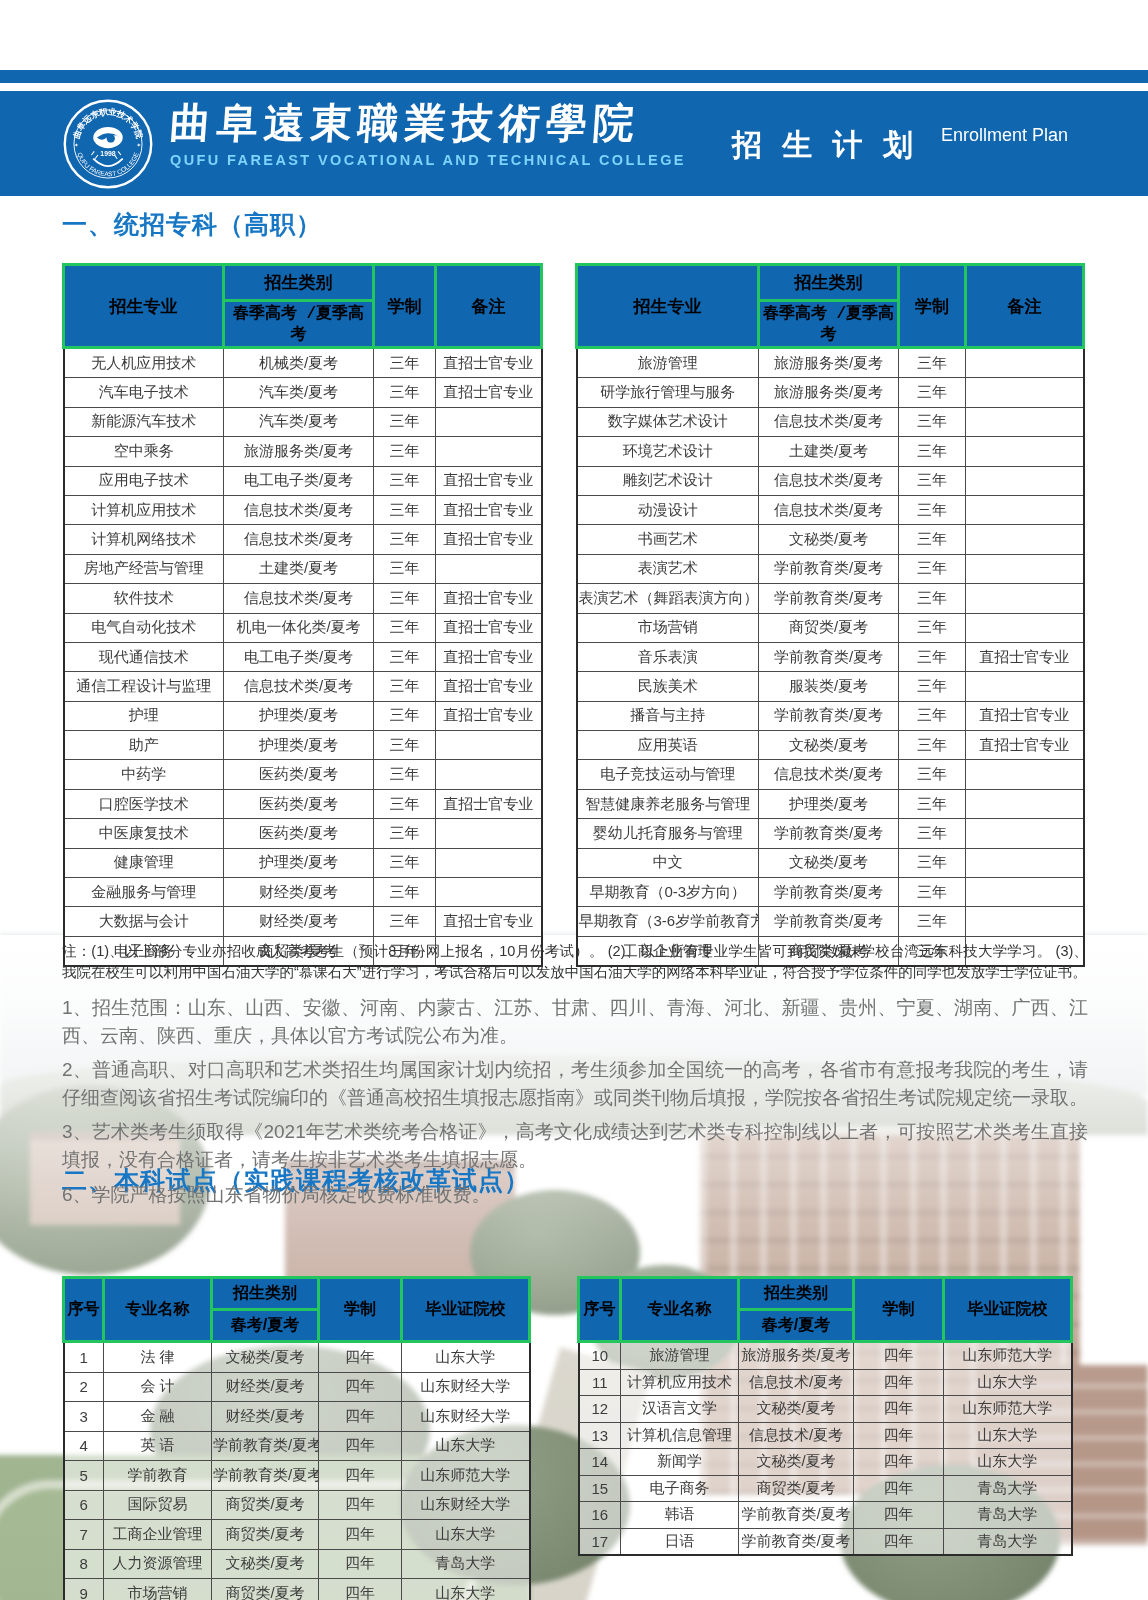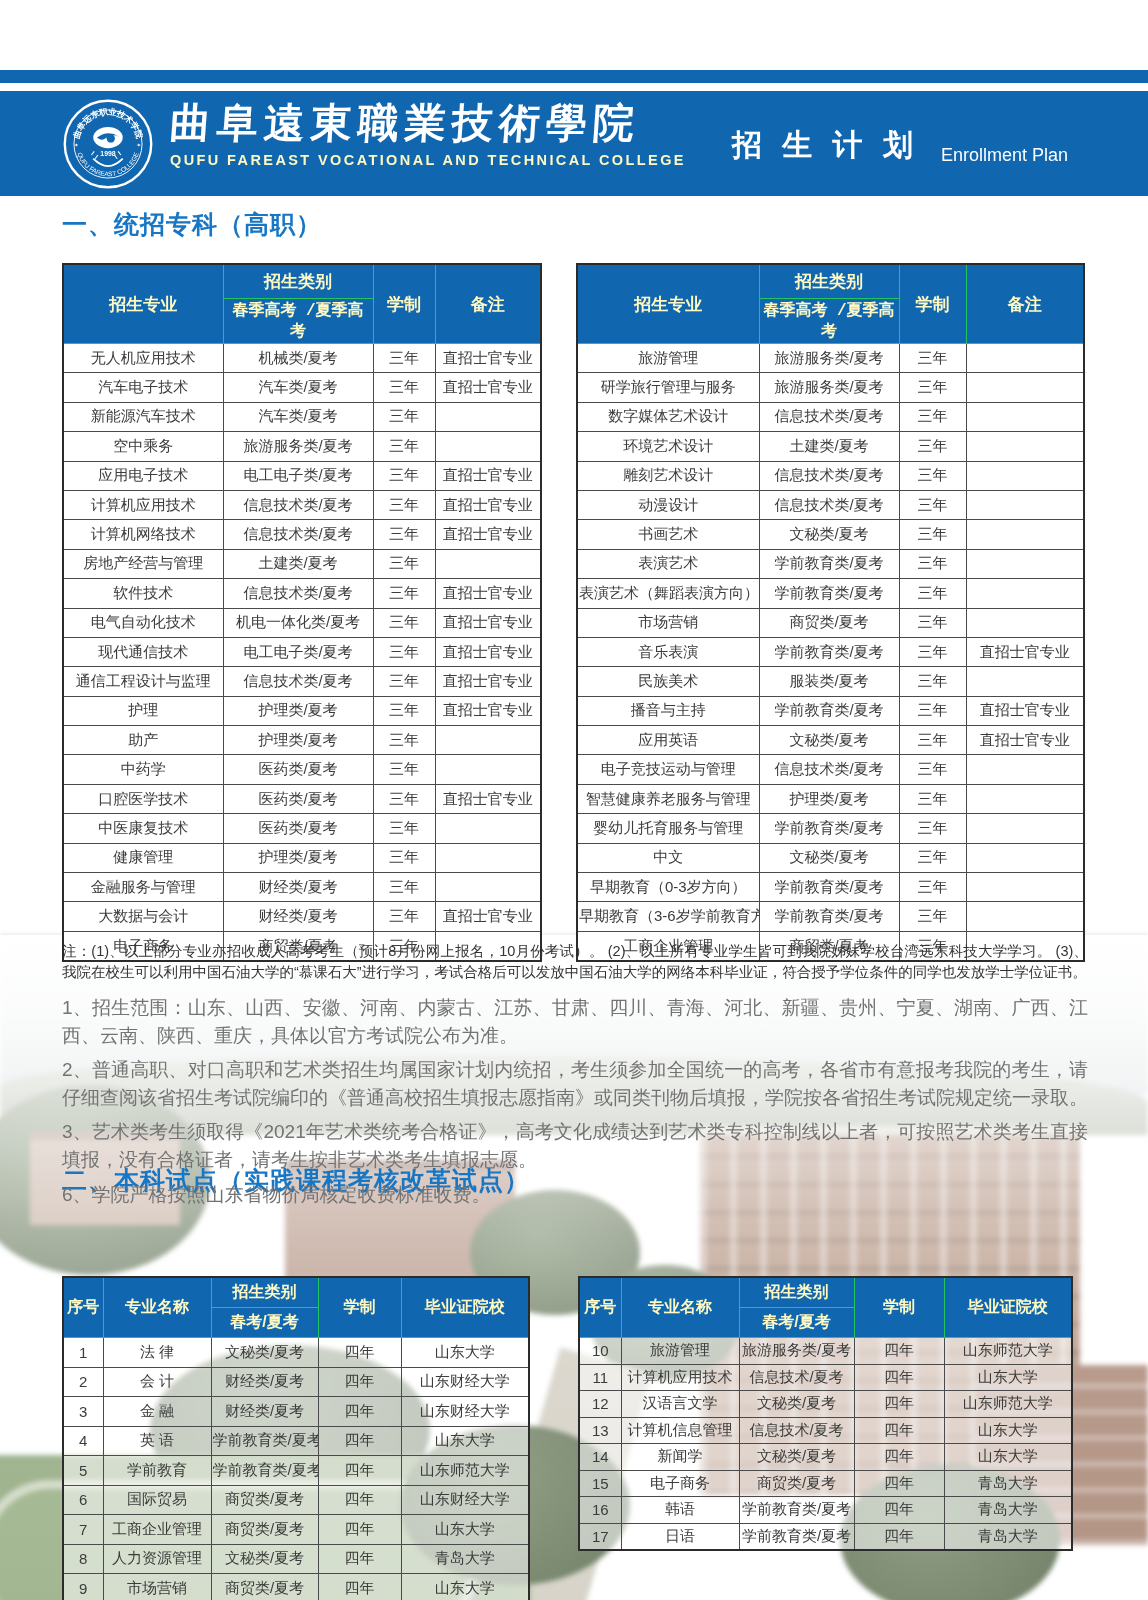--- a/index.html
+++ b/index.html
@@ -12,34 +12,34 @@
   
   .bar-thin{position:absolute;left:0;top:70px;width:100%;height:13px;background:#1166b0;}
   .band{position:absolute;left:0;top:91px;width:100%;height:105px;background:#1166b0;}
   .seal{position:absolute;left:62px;top:7px;width:92px;height:92px;}
   .band-titles{position:absolute;left:170px;top:10px;}
   .college-cn{
     font-family:"DejaVu Serif","Liberation Serif",serif;
     font-size:41px;font-weight:bold;color:#ffffff;letter-spacing:6px;line-height:1.1;
     transform:skewX(-4deg);
   }
-  .college-en{font-size:14.5px;color:#fef9c3;letter-spacing:2.4px;margin-top:6px;font-weight:bold;}
-  .plan-box{position:absolute;right:80px;top:34px;display:flex;align-items:flex-end;gap:22px;}
+  .college-en{font-size:14.5px;color:#7dd3fc;letter-spacing:2.4px;margin-top:6px;font-weight:bold;}
+  .plan-box{position:absolute;right:80px;top:34px;display:flex;align-items:flex-start;gap:22px;}
   .plan-cn{font-size:30px;font-weight:bold;color:#ffffff;letter-spacing:6px;}
   .plan-en{font-size:18px;color:#ffffff;}
   
   .sec-title{
     position:absolute;left:62px;font-size:25px;font-weight:bold;color:#1777c5;letter-spacing:1px;
   }
   #sec1-title{top:208px;}
   #sec2-title{top:1164px;}
   
   table{border-collapse:collapse;table-layout:fixed;}
   th{
-    background:#1166b0;color:#fef9c3;font-weight:bold;border:1px solid #22c55e;
+    background:#1166b0;color:#000000;font-weight:bold;border:3px solid #22c55e;
     text-align:center;vertical-align:middle;
   }
   td{
     border:1px solid #4a4a4a;text-align:center;vertical-align:middle;
     background:#ffffff;color:#3c3c3c;overflow:hidden;white-space:nowrap;
   }
   .tbl{border:2px solid #2b2b2b;}
   
   .s1-wrap{position:absolute;left:62px;top:263px;width:1023px;display:flex;justify-content:space-between;}
   .t-s1 th{font-size:17px;height:31px;}

